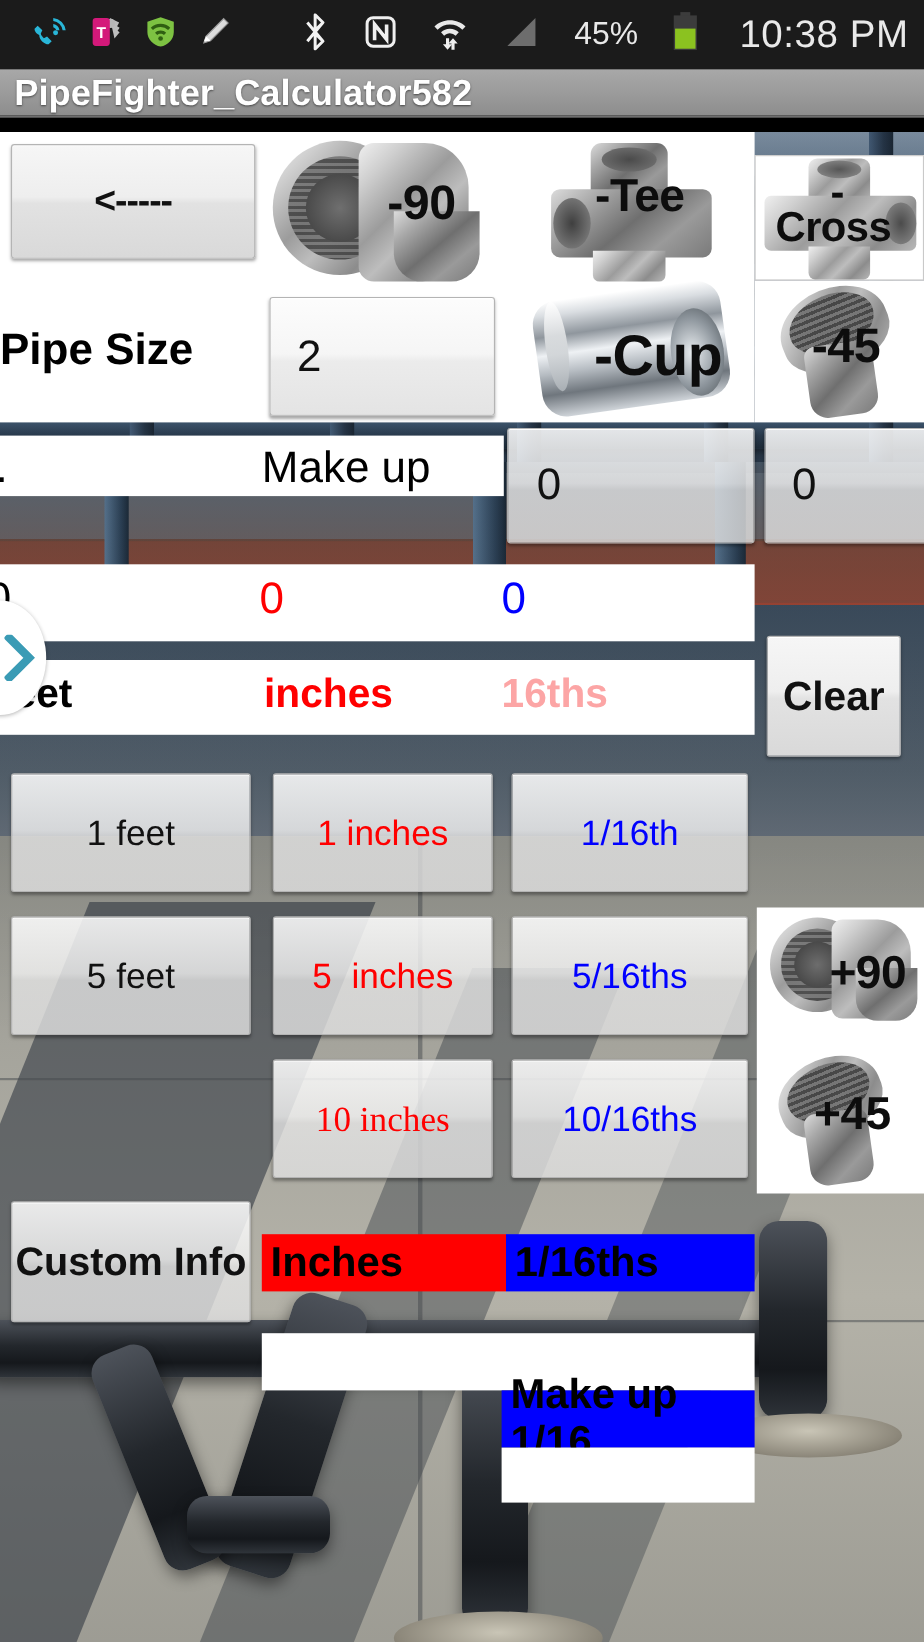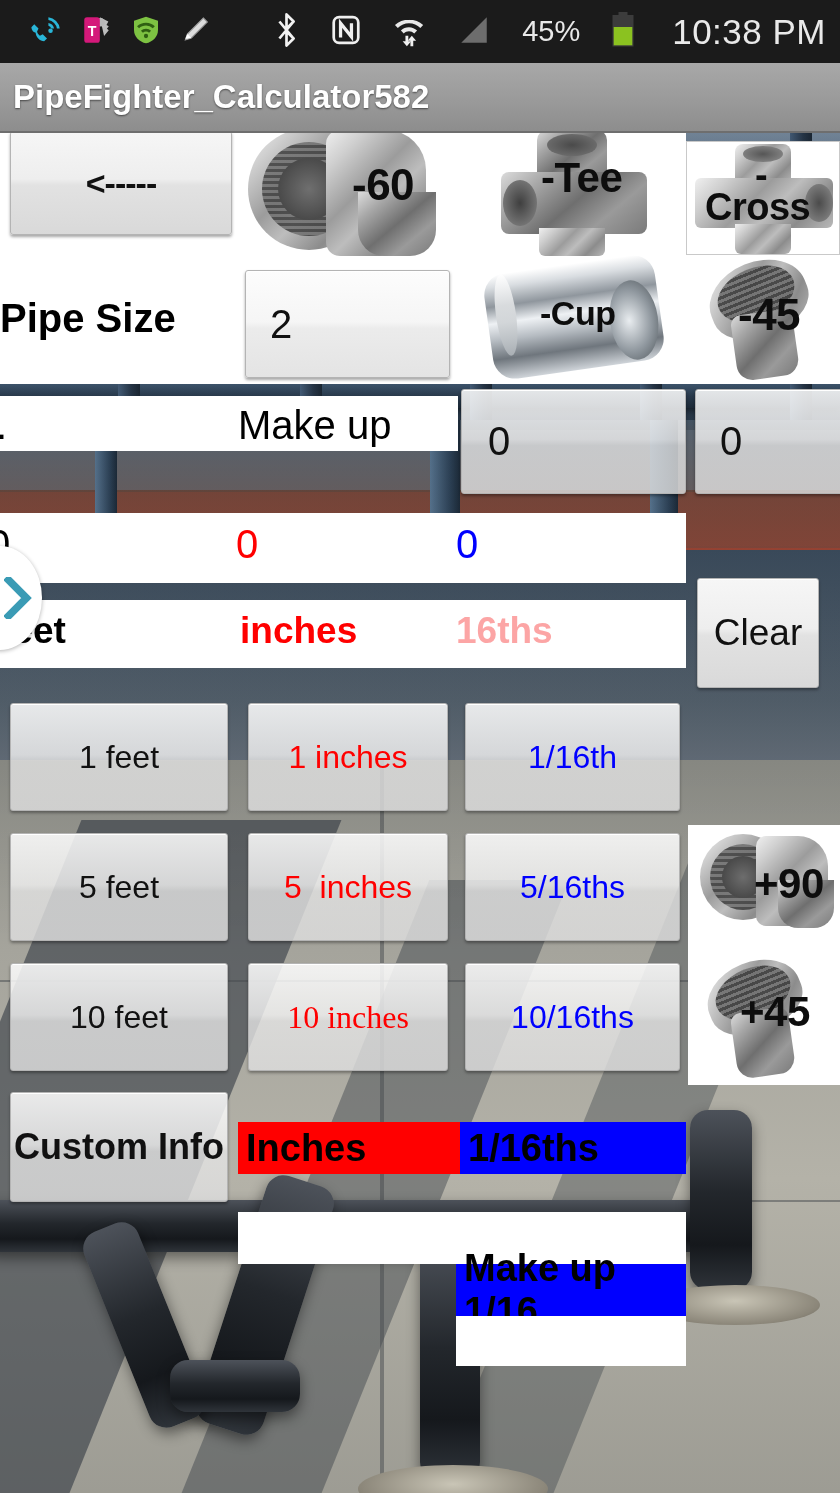--- a/index.html
+++ b/index.html
@@ -40,21 +40,21 @@
   .statusbar { position:absolute; left:0; top:0; width:840px; height:63px;
                background:#1b1b1b; z-index: 60; display:flex; align-items:center; }
   .sb-left { display:flex; align-items:center; gap:16px; padding-left:30px; flex:0 0 auto; }
   .sb-right { display:flex; align-items:center; gap:31px; margin-left:auto; padding-right:14px; }
   .sb-ico { display:block; }
   .sb-clock { color:#e9e9e9; font-size:35px; font-weight:400; letter-spacing:.5px;
               font-family:"Liberation Sans", sans-serif; padding-left:6px; }
   .sb-pct { color:#e9e9e9; font-size:29px; }
 
   
-  .titlebar { position:absolute; left:0; top:63px; width:840px; height:70px;
+  .titlebar { position:absolute; left:0; top:63px; width:840px; height:44px;
               background: linear-gradient(180deg,#a8a8a8,#9a9a9a 55%,#8d8d8d);
               border-bottom:2px solid #6e6e6e; z-index:60; display:flex; align-items:center; }
   .titlebar .ttl { color:#fff; font-size:33px; font-weight:700; padding-left:13px;
                    text-shadow: 0 1px 2px rgba(0,0,0,.55); white-space:nowrap; }
 
   
   .panel-white { position:absolute; background:#fff; z-index:10; }
 
   
   .abtn { position:absolute; z-index:20;
@@ -233,21 +233,21 @@
   <div class="abtn" style="left:10px;top:131px;width:222px;height:104px;">
     <span style="font-size:34px;font-weight:700;letter-spacing:-1px;">&lt;-----</span>
   </div>
 
   <div class="fitbtn" style="left:240px;top:122px;width:215px;height:140px;">
     <div class="art metal-body" style="left:8px;top:6px;width:122px;height:122px;border-radius:50%;"></div>
     <div class="art threaded" style="left:22px;top:20px;width:94px;height:94px;border-radius:50%;opacity:.85;"></div>
     <div class="art" style="left:38px;top:36px;width:62px;height:62px;border-radius:50%;background:radial-gradient(circle,#6f6f6f,#3a3a3a);"></div>
     <div class="art metal-body" style="left:86px;top:8px;width:100px;height:126px;border-radius:14px 40px 46px 14px;"></div>
     <div class="art metal-dark" style="left:118px;top:70px;width:78px;height:64px;border-radius:0 0 26px 26px;"></div>
-    <span class="lbl" style="position:absolute;left:112px;top:38px;font-size:44px;">-60</span>
+    <span class="lbl" style="position:absolute;left:112px;top:38px;font-size:44px;">-90</span>
   </div>
 
   <div class="fitbtn" style="left:495px;top:128px;width:160px;height:132px;">
     <div class="art metal-dark" style="left:42px;top:2px;width:70px;height:50px;border-radius:10px 10px 4px 4px;"></div>
     <div class="art" style="left:52px;top:6px;width:50px;height:22px;border-radius:50%;background:radial-gradient(ellipse,#4a4a4a,#787878);"></div>
     <div class="art metal-dark" style="left:6px;top:44px;width:146px;height:62px;border-radius:8px;"></div>
     <div class="art" style="left:8px;top:52px;width:34px;height:46px;border-radius:50%;background:radial-gradient(ellipse,#3f3f3f,#8a8a8a);"></div>
     <div class="art metal-body" style="left:44px;top:100px;width:66px;height:28px;border-radius:0 0 6px 6px;"></div>
     <span class="lbl" style="position:absolute;left:46px;top:26px;font-size:42px;">-Tee</span>
   </div>
@@ -261,21 +261,21 @@
     <span class="lbl" style="position:absolute;left:68px;top:14px;font-size:38px;line-height:1;">-</span>
     <span class="lbl" style="position:absolute;left:18px;top:46px;font-size:38px;line-height:1;">Cross</span>
   </div>
 
   <div class="fitbtn" style="left:478px;top:258px;width:196px;height:120px;">
     <div class="art chrome" style="left:10px;top:6px;width:172px;height:106px;border-radius:22px;transform:rotate(-8deg);"></div>
     <div class="art" style="left:132px;top:22px;width:48px;height:80px;border-radius:50%;
          background:radial-gradient(ellipse at 40% 50%, #e9edf0, #8f979e 55%, #4b5257);transform:rotate(-8deg);"></div>
     <div class="art" style="left:18px;top:16px;width:20px;height:82px;border-radius:50%;
          background:linear-gradient(180deg,#ffffff,#aeb4b9);opacity:.9;transform:rotate(-8deg);"></div>
-    <span class="lbl" style="position:absolute;left:62px;top:36px;font-size:34px;">-Cup</span>
+    <span class="lbl" style="position:absolute;left:62px;top:36px;font-size:52px;">-Cup</span>
   </div>
 
   <div class="fitbtn" style="left:690px;top:258px;width:148px;height:122px;">
     <div class="art metal-body" style="left:18px;top:4px;width:100px;height:72px;border-radius:50% 50% 40% 40%;transform:rotate(-22deg);"></div>
     <div class="art threaded" style="left:26px;top:10px;width:80px;height:52px;border-radius:50%;transform:rotate(-22deg);opacity:.9;"></div>
     <div class="art metal-dark" style="left:44px;top:54px;width:62px;height:66px;border-radius:10px 10px 16px 16px;transform:rotate(-8deg);"></div>
     <span class="lbl" style="position:absolute;left:48px;top:32px;font-size:44px;">-45</span>
   </div>
 
   <span class="lbl-black" style="left:0;top:296px;font-size:40px;font-weight:700;">Pipe Size</span>
@@ -298,21 +298,21 @@
   <span class="val-black" style="left:-12px;top:522px;">0</span>
   <span class="val-red" style="left:236px;top:522px;">0</span>
   <span class="val-blue" style="left:456px;top:522px;">0</span>
 
   <div class="panel-white" style="left:0;top:600px;width:686px;height:68px;"></div>
   <span class="lbl-black" style="left:0;top:610px;font-weight:700;">feet</span>
   <span class="lbl-red" style="left:240px;top:610px;">inches</span>
   <span class="lbl-blue" style="left:456px;top:610px;">16ths</span>
 
   <div class="abtn" style="left:697px;top:578px;width:122px;height:110px;">
-    <span style="font-size:37px;font-weight:400;text-align:right;">Clear</span>
+    <span style="font-size:37px;font-weight:700;text-align:right;">Clear</span>
   </div>
 
   <div class="nav-chev">
     <svg width="30" height="42" viewBox="0 0 20 28">
       <path d="M3 2l12 12L3 26" fill="none" stroke="#3a9bb5" stroke-width="5" stroke-linecap="square"></path>
     </svg>
   </div>
 
   <div class="abtn semi" style="left:10px;top:703px;width:218px;height:108px;">
     <span style="color:#111;">1 feet</span>
@@ -327,23 +327,20 @@
   <div class="abtn semi" style="left:10px;top:833px;width:218px;height:108px;">
     <span style="color:#111;">5 feet</span>
   </div>
   <div class="abtn semi" style="left:248px;top:833px;width:200px;height:108px;">
     <span style="color:#ff0000;white-space:pre;">5  inches</span>
   </div>
   <div class="abtn semi" style="left:465px;top:833px;width:215px;height:108px;">
     <span style="color:#0000ff;">5/16ths</span>
   </div>
 
-  <div class="abtn semi" style="left:10px;top:963px;width:218px;height:108px;">
-    <span style="color:#111;">10 feet</span>
-  </div>
   <div class="abtn semi" style="left:248px;top:963px;width:200px;height:108px;">
     <span style="color:#ff0000;white-space:pre;font-family:Liberation Serif, serif;">10 inches</span>
   </div>
   <div class="abtn semi" style="left:465px;top:963px;width:215px;height:108px;">
     <span style="color:#0000ff;">10/16ths</span>
   </div>
 
   <div class="panel-white" style="left:688px;top:825px;width:152px;height:260px;"></div>
   <div class="fitbtn" style="left:690px;top:828px;width:148px;height:126px;">
     <div class="art metal-body" style="left:10px;top:6px;width:86px;height:86px;border-radius:50%;"></div>

